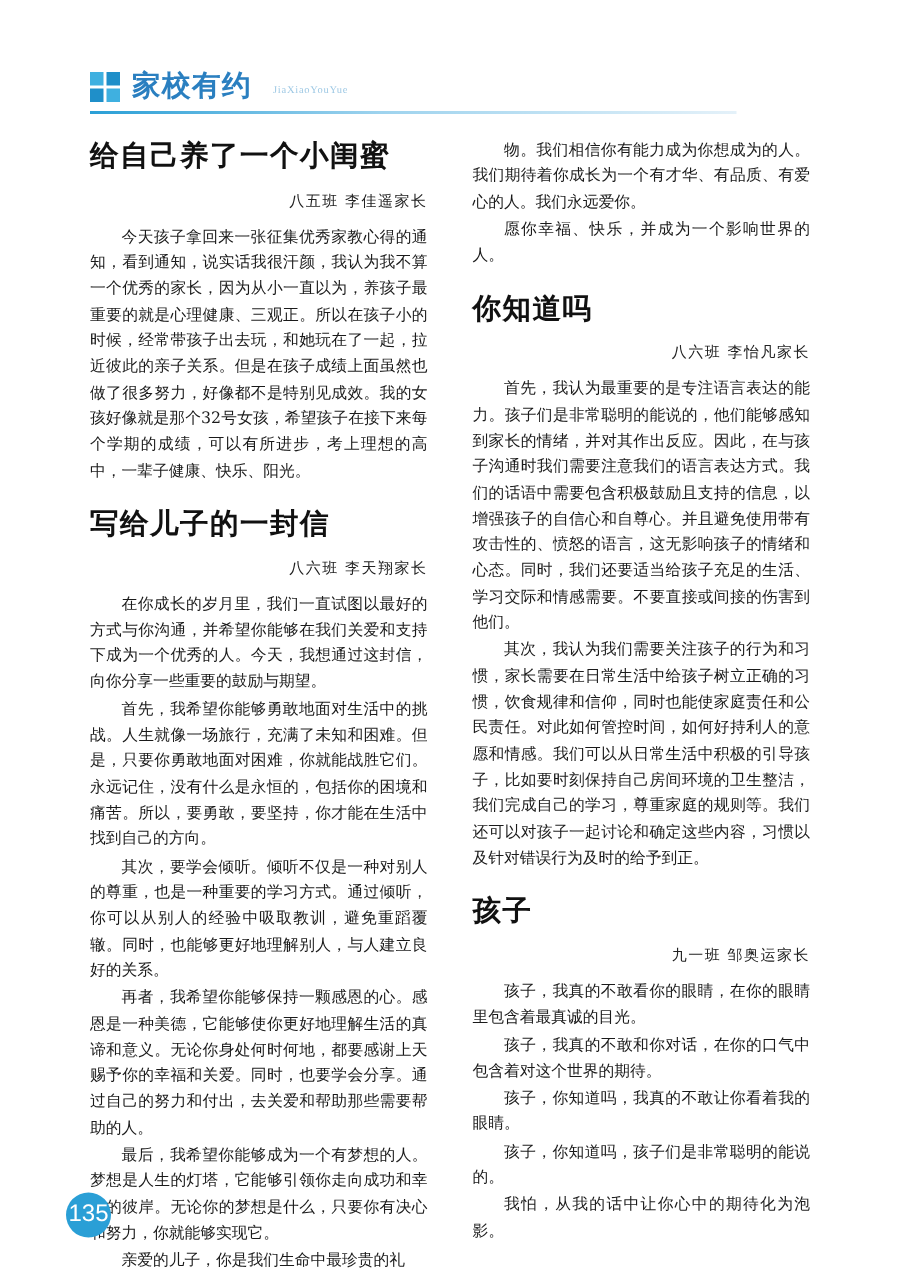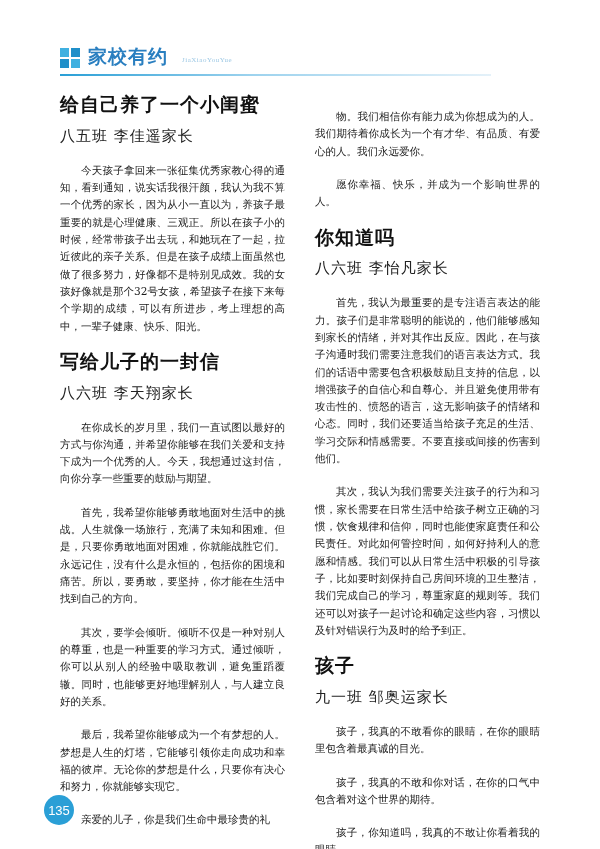--- a/index.html
+++ b/index.html
@@ -97,50 +97,49 @@
     letter-spacing: 1px;
     color: #111;
     font-family: "DejaVu Serif", "Liberation Serif", serif;
     margin-top: 14px;
     margin-bottom: 10px;
     line-height: 1.3;
   }
   h2.art-title.first { margin-top: 0; }
 
   .byline {
-    font-size: 15px;
-    text-align: left;
+    font-size: 10px;
+    text-align: right;
     color: #222;
     margin-bottom: 9px;
     letter-spacing: 1px;
     font-family: "DejaVu Serif", "Liberation Serif", serif;
   }
 
   p.body {
     font-size: 10.5px;
     line-height: 1.65;
     color: #1a1a1a;
     text-align: justify;
     text-indent: 21px;
     font-family: "DejaVu Serif", "Liberation Serif", serif;
     margin-bottom: 1px;
-    margin-top: 16px;
   }
 
   
   .folio {
     position: absolute;
     left: 44px;
     bottom: 24px;
     width: 30px;
     height: 30px;
     border-radius: 50%;
     background: #2a9fd6;
     color: #fff;
-    font-size: 13px;
+    font-size: 16px;
     display: flex;
     align-items: center;
     justify-content: center;
     font-family: "Liberation Sans", sans-serif;
   }
 </style>
 </head>
 <body>
 
 <div class="page">
@@ -163,20 +162,21 @@
 
       <h2 class="art-title first">给自己养了一个小闺蜜</h2>
       <div class="byline">八五班  李佳遥家长</div>
       <p class="body">今天孩子拿回来一张征集优秀家教心得的通知，看到通知，说实话我很汗颜，我认为我不算一个优秀的家长，因为从小一直以为，养孩子最重要的就是心理健康、三观正。所以在孩子小的时候，经常带孩子出去玩，和她玩在了一起，拉近彼此的亲子关系。但是在孩子成绩上面虽然也做了很多努力，好像都不是特别见成效。我的女孩好像就是那个32号女孩，希望孩子在接下来每个学期的成绩，可以有所进步，考上理想的高中，一辈子健康、快乐、阳光。</p>
 
       <h2 class="art-title">写给儿子的一封信</h2>
       <div class="byline">八六班  李天翔家长</div>
       <p class="body">在你成长的岁月里，我们一直试图以最好的方式与你沟通，并希望你能够在我们关爱和支持下成为一个优秀的人。今天，我想通过这封信，向你分享一些重要的鼓励与期望。</p>
       <p class="body">首先，我希望你能够勇敢地面对生活中的挑战。人生就像一场旅行，充满了未知和困难。但是，只要你勇敢地面对困难，你就能战胜它们。永远记住，没有什么是永恒的，包括你的困境和痛苦。所以，要勇敢，要坚持，你才能在生活中找到自己的方向。</p>
       <p class="body">其次，要学会倾听。倾听不仅是一种对别人的尊重，也是一种重要的学习方式。通过倾听，你可以从别人的经验中吸取教训，避免重蹈覆辙。同时，也能够更好地理解别人，与人建立良好的关系。</p>
+      <p class="body">再者，我希望你能够保持一颗感恩的心。感恩是一种美德，它能够使你更好地理解生活的真谛和意义。无论你身处何时何地，都要感谢上天赐予你的幸福和关爱。同时，也要学会分享。通过自己的努力和付出，去关爱和帮助那些需要帮助的人。</p>
       <p class="body">最后，我希望你能够成为一个有梦想的人。梦想是人生的灯塔，它能够引领你走向成功和幸福的彼岸。无论你的梦想是什么，只要你有决心和努力，你就能够实现它。</p>
       <p class="body">亲爱的儿子，你是我们生命中最珍贵的礼</p>
     </div>
 
     <div class="col col-right">
 
       <p class="body">物。我们相信你有能力成为你想成为的人。我们期待着你成长为一个有才华、有品质、有爱心的人。我们永远爱你。</p>
       <p class="body">愿你幸福、快乐，并成为一个影响世界的人。</p>
 
       <h2 class="art-title">你知道吗</h2>

